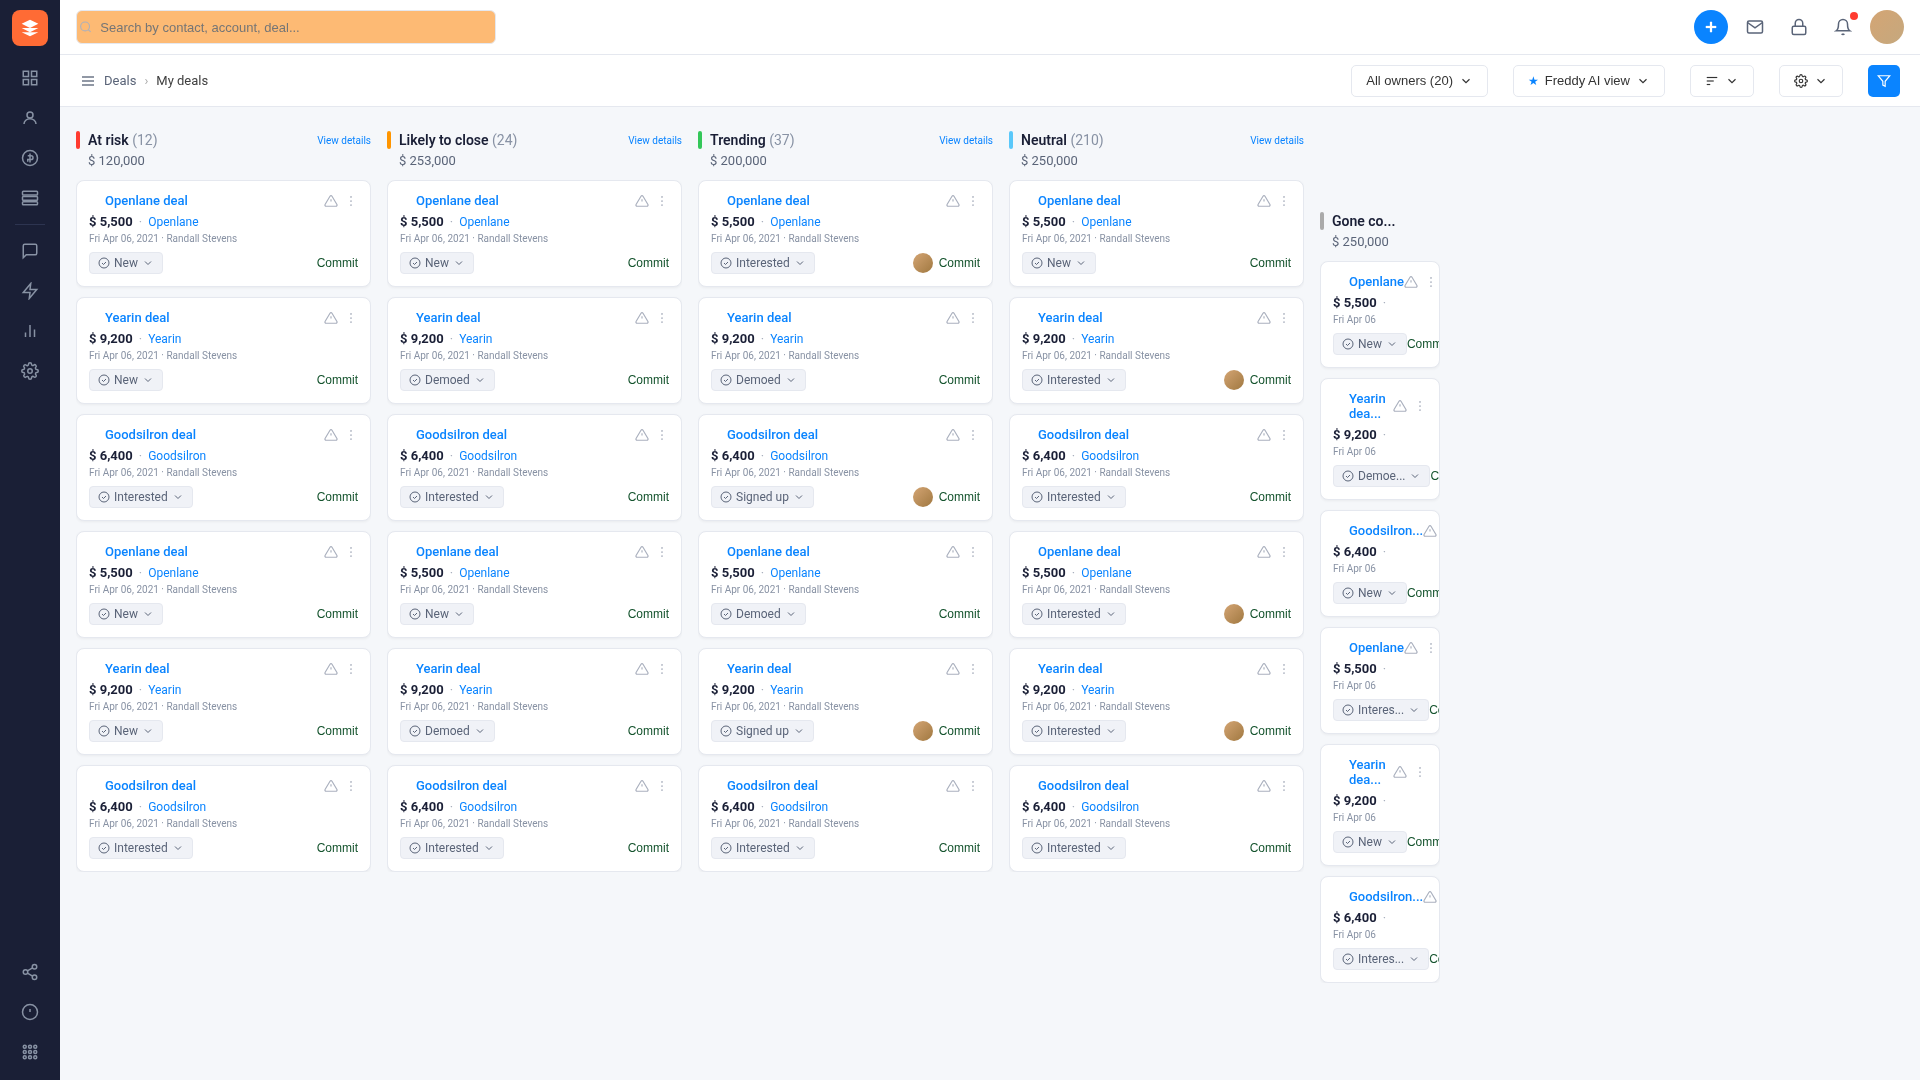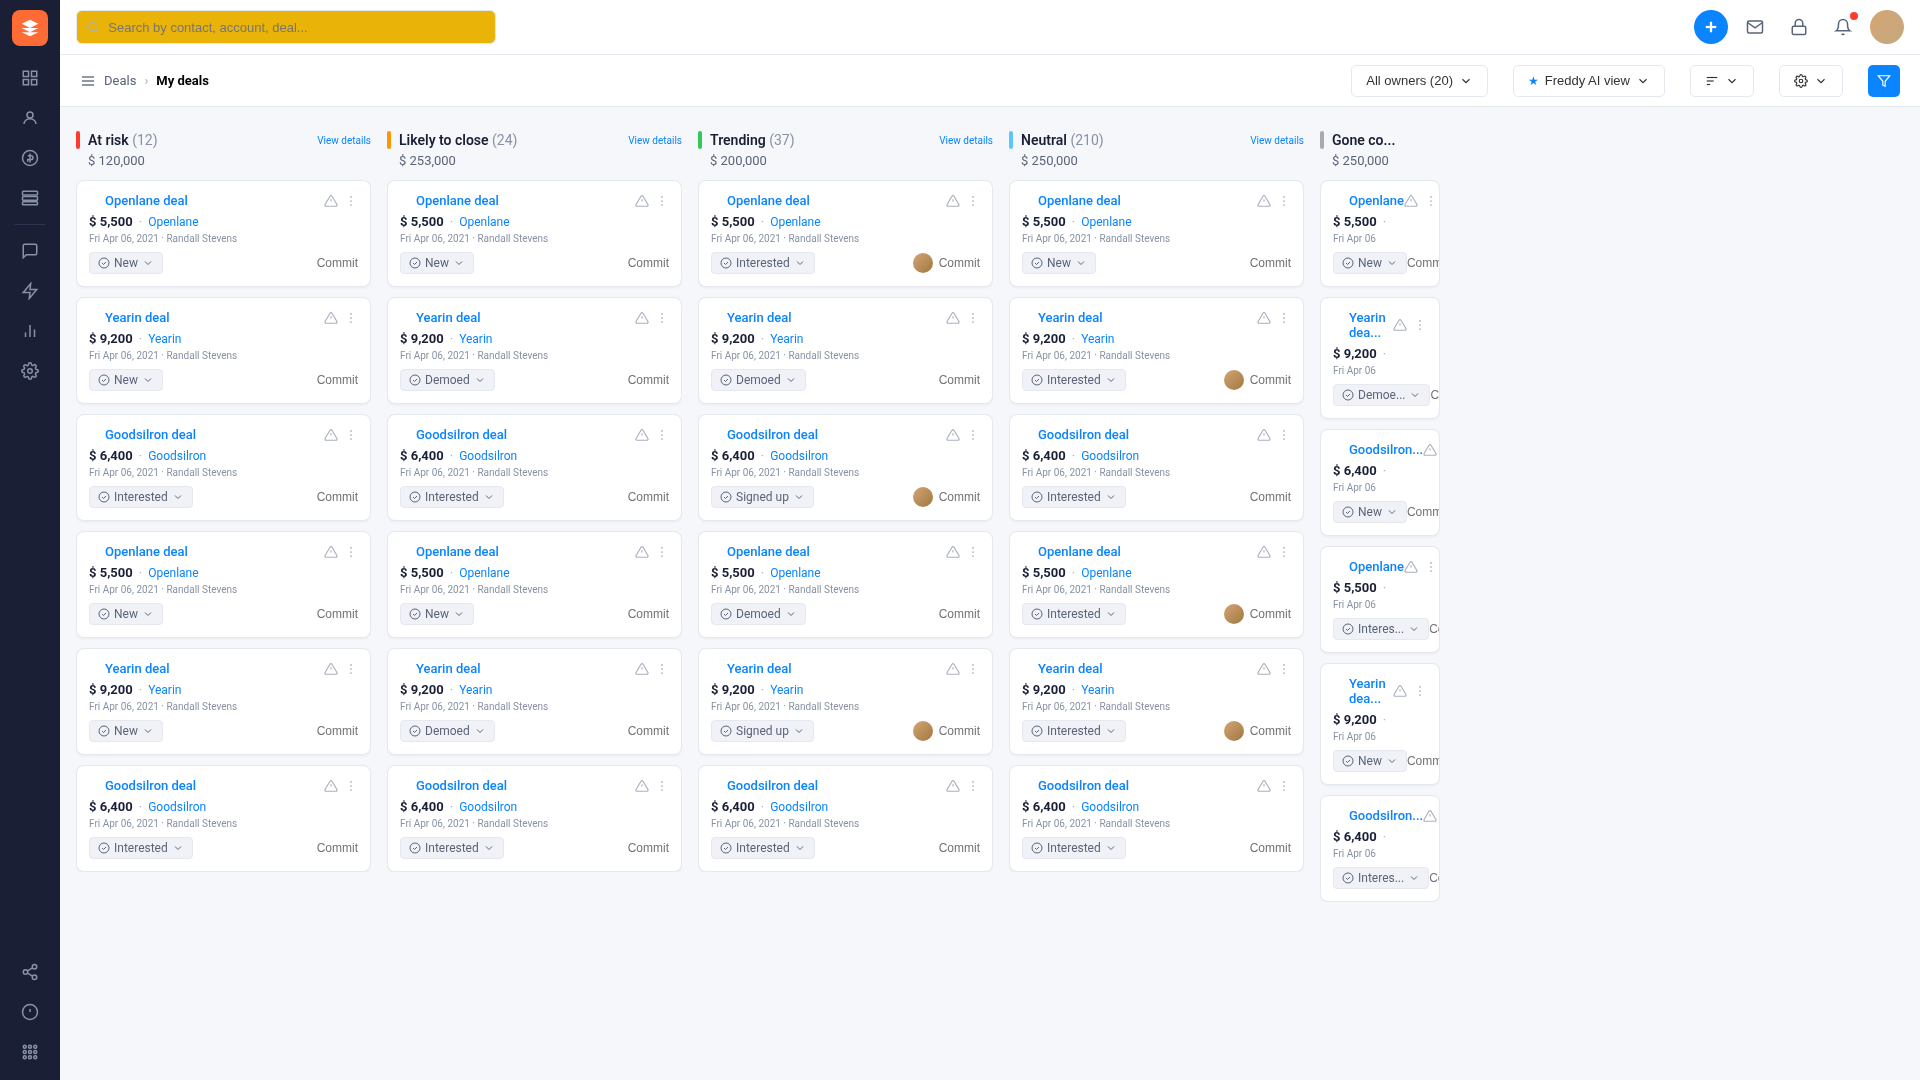--- a/index.html
+++ b/index.html
@@ -11,37 +11,37 @@
     .sidebar-icon { width: 36px; height: 36px; display: flex; align-items: center; justify-content: center; color: #8892a4; border-radius: 6px; cursor: pointer; }
     .sidebar-icon svg { width: 18px; height: 18px; }
     .sidebar-divider { width: 30px; height: 1px; background: #2d3450; margin: 4px 0; }
     .sidebar-bottom { margin-top: auto; display: flex; flex-direction: column; align-items: center; gap: 4px; }
 
     
     .main { flex: 1; display: flex; flex-direction: column; overflow: hidden; }
 
     
     .topbar { height: 55px; background: #fff; border-bottom: 1px solid #e5e8ef; display: flex; align-items: center; padding: 0 16px; gap: 12px; }
-    .search-box { flex: 1; max-width: 420px; height: 34px; background: #eab308; border: 1px solid #e5e8ef; border-radius: 6px; display: flex; align-items: center; padding: 0 10px; gap: 8px; color: #8892a4; }
+    .search-box { flex: 1; max-width: 420px; height: 34px; background: #fdba74; border: 1px solid #e5e8ef; border-radius: 6px; display: flex; align-items: center; padding: 0 2px; gap: 8px; color: #8892a4; }
     .search-box input { border: none; background: transparent; outline: none; font-size: 13px; color: #333; width: 100%; }
     .topbar-right { margin-left: auto; display: flex; align-items: center; gap: 10px; }
     .topbar-btn { width: 34px; height: 34px; border-radius: 50%; display: flex; align-items: center; justify-content: center; cursor: pointer; color: #5a6478; }
     .topbar-btn.primary { background: #0a84ff; color: white; }
     .topbar-btn svg { width: 18px; height: 18px; }
     .avatar { width: 34px; height: 34px; border-radius: 50%; background: #c5a87e; cursor: pointer; overflow: hidden; }
     .notif-dot { position: relative; }
     .notif-dot::after { content: ''; width: 8px; height: 8px; background: #ff3b30; border-radius: 50%; position: absolute; top: 2px; right: 2px; }
 
     
     .content { flex: 1; display: flex; flex-direction: column; overflow: hidden; }
 
     
     .toolbar { height: 52px; background: #fff; border-bottom: 1px solid #e5e8ef; display: flex; align-items: center; padding: 0 20px; gap: 10px; }
     .breadcrumb { display: flex; align-items: center; gap: 8px; color: #5a6478; }
-    .breadcrumb .active { color: #000000; font-weight: 700; }
+    .breadcrumb .active { color: #404040; font-weight: 400; }
     .breadcrumb-sep { color: #aaa; }
     .toolbar-right { margin-left: auto; display: flex; align-items: center; gap: 25px; }
     .toolbar-btn { height: 32px; padding: 0 14px; border-radius: 5px; border: 1px solid #e5e8ef; background: #fff; color: #333; cursor: pointer; display: flex; align-items: center; gap: 6px; font-size: 13px; }
     .toolbar-btn svg { width: 14px; height: 14px; }
     .filter-btn { width: 32px; height: 32px; background: #0a84ff; border-radius: 5px; display: flex; align-items: center; justify-content: center; color: white; cursor: pointer; }
 
     
     .board { flex: 1; display: flex; overflow-x: auto; padding: 16px; gap: 16px; background: #f5f7fa; }
 
     
@@ -66,25 +66,25 @@
     .card-title { color: #0a84ff; font-weight: 500; font-size: 13px; cursor: pointer; }
     .card-icons { display: flex; align-items: center; gap: 6px; color: #aab0be; }
     .card-icons svg { width: 14px; height: 14px; cursor: pointer; }
     .card-amount-row { display: flex; align-items: center; gap: 6px; margin-bottom: 4px; }
     .card-amount { font-size: 13px; font-weight: 700; color: #1a1f36; }
     .card-company { font-size: 12px; color: #0a84ff; }
     .card-meta { font-size: 10px; color: #8892a4; margin-bottom: 8px; }
     .card-footer { display: flex; align-items: center; justify-content: space-between; }
     .status-badge { display: flex; align-items: center; gap: 4px; font-size: 12px; color: #5a6478; background: #f0f2f7; border-radius: 4px; padding: 3px 8px; cursor: pointer; border: 1px solid #e5e8ef; }
     .status-badge svg { width: 12px; height: 12px; }
-    .commit-btn { font-size: 12px; color: #737373; cursor: pointer; font-weight: 500; background: none; border: none; padding: 0; }
+    .commit-btn { font-size: 12px; color: #14532d; cursor: pointer; font-weight: 500; background: none; border: none; padding: 0; }
     .avatar-sm { width: 20px; height: 20px; border-radius: 50%; background: #c5a87e; }
 
     
-    .column.partial { width: 120px; overflow: hidden; }
+    .column.partial { width: 120px; overflow: hidden; justify-content: center; }
     .column.partial .card { overflow: hidden; }
 
     
     ::-webkit-scrollbar { width: 4px; height: 4px; }
     ::-webkit-scrollbar-track { background: transparent; }
     ::-webkit-scrollbar-thumb { background: #ccc; border-radius: 4px; }
   </style>
 </head>
 <body>
 

